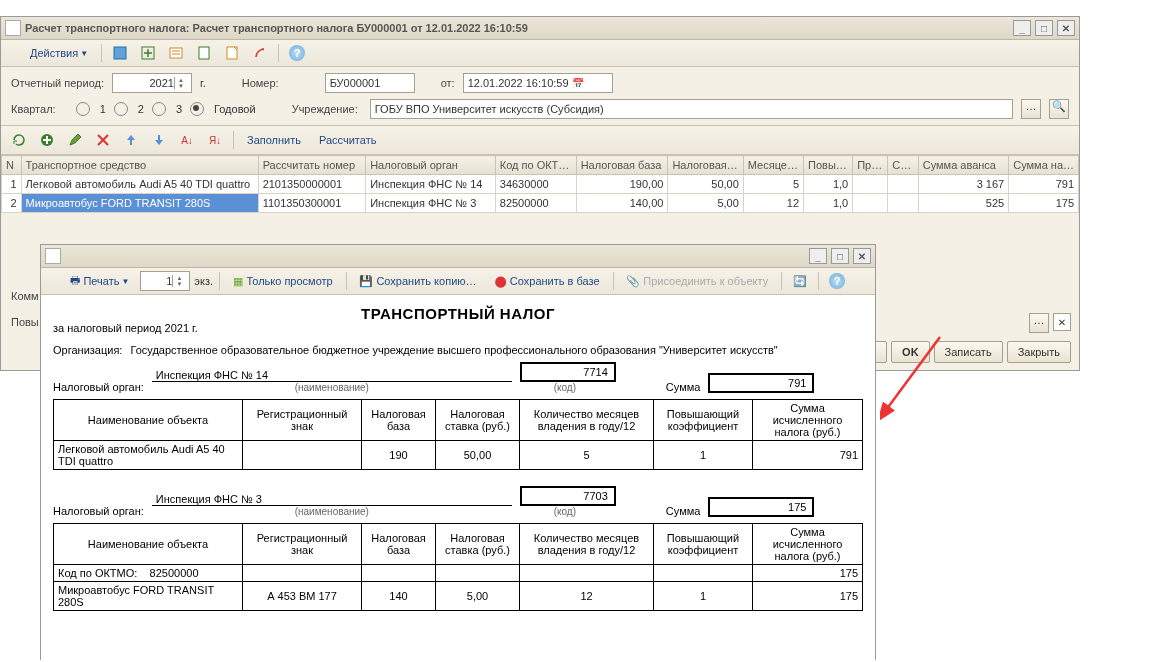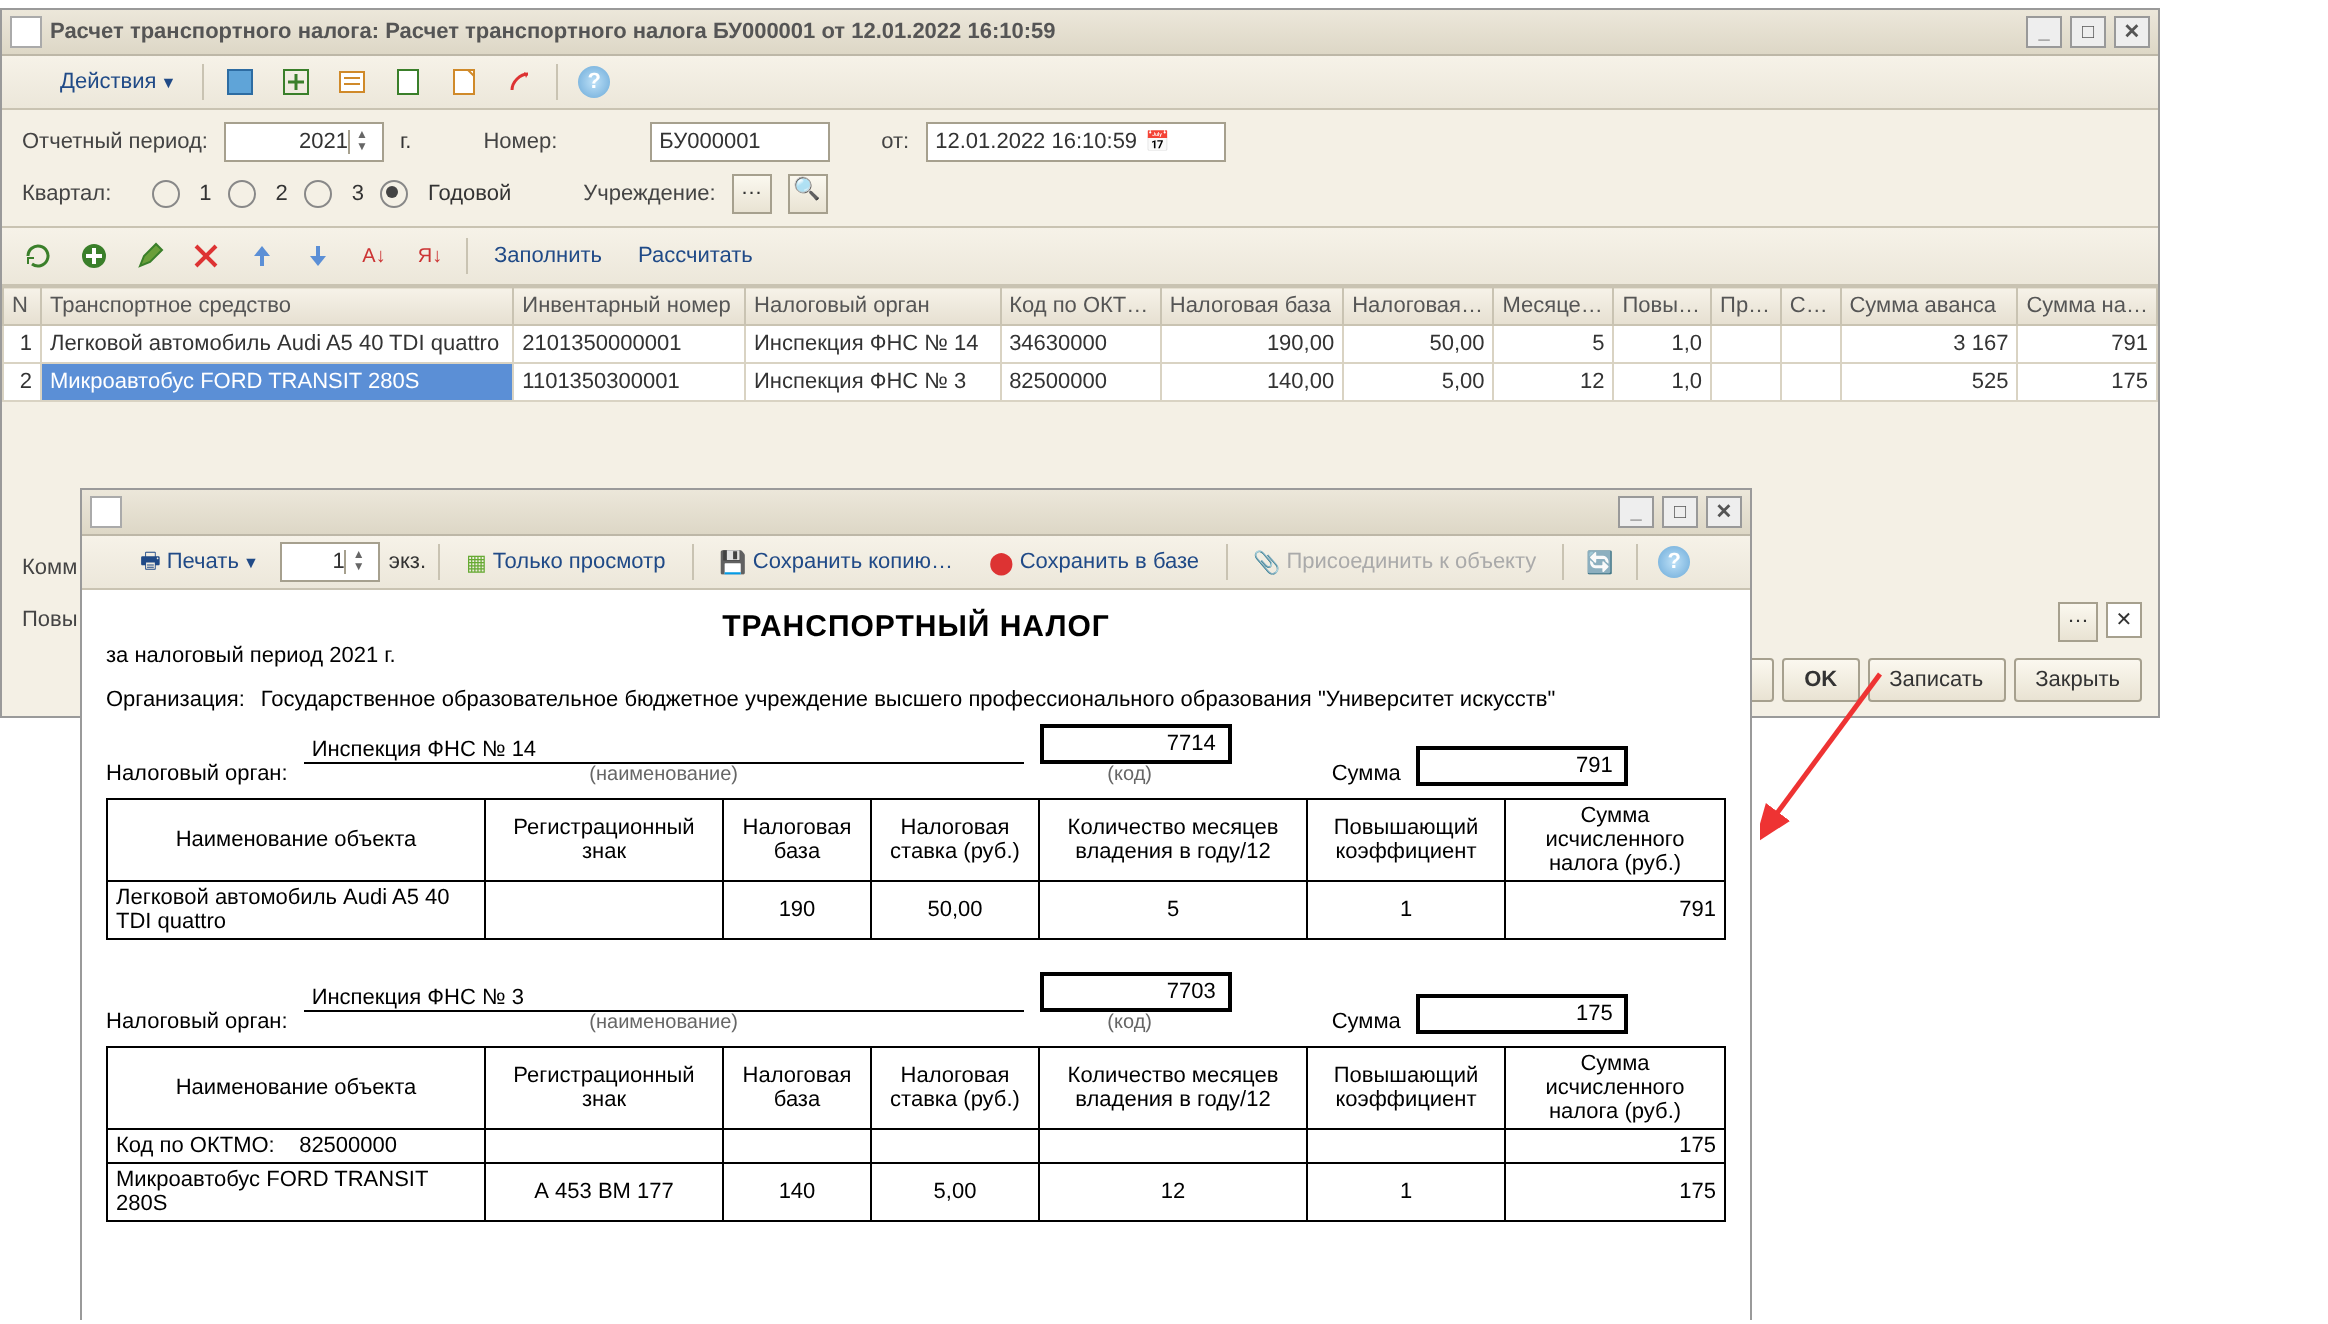--- a/index.html
+++ b/index.html
@@ -47,21 +47,21 @@
   .help{width:16px;height:16px;border-radius:50%;background:radial-gradient(#bde0f7,#6aa9d8);color:#fff;display:flex;align-items:center;justify-content:center;font-weight:bold;font-size:11px}
   .arrow-svg{position:absolute;pointer-events:none}
   .longinput{flex:1}
   .eline{position:absolute;height:18px;display:flex;align-items:center;gap:4px}
   .tiny{font-size:10px;color:#666;text-align:center}
   .x-btn{width:16px;height:16px;border:1px solid #a6a08e;background:#fff;display:flex;align-items:center;justify-content:center;cursor:pointer;font-size:10px}
 </style>
 </head>
 <body>
 
-<div class="window" style="left:0;top:4px;width:1080px;height:355px">
+<div class="window" style="left:0;top:16px;width:1080px;height:355px">
   <div class="titlebar">
     <span class="ico"></span>
     <span>Расчет транспортного налога: Расчет транспортного налога БУ000001 от 12.01.2022 16:10:59</span>
     <span class="spacer"></span>
     <span class="wbtn">_</span>
     <span class="wbtn">□</span>
     <span class="wbtn">✕</span>
   </div>
   <div class="toolbar">
     <div class="tbtn txt">
@@ -138,20 +138,23 @@
       <span class="radio"></span>
         <span>1</span>
       <span class="radio"></span>
         <span>2</span>
       <span class="radio"></span>
         <span>3</span>
       <span class="radio checked"></span>
         <span>Годовой</span>
       <span style="width:20px"></span>
       <span class="lbl">Учреждение:</span>
+      <div class="inp longinput" style="margin-left:4px">
+          <span>ГОБУ ВПО Университет искусств (Субсидия)</span>
+        </div>
       <div class="dots">…</div>
       <div class="dots">🔍</div>
     </div>
   </div>
   <div class="gridbar">
     <div class="tbtn">
         <svg width="16" height="16">
           <path d="M3 8a5 5 0 1 1 2 4" fill="none" stroke="#3a7f2a" stroke-width="1.5"></path>
           <path d="M3 12v-3h3" fill="none" stroke="#3a7f2a"></path>
         </svg>
@@ -197,21 +200,21 @@
       </div>
     <div class="tbtn txt">
         <span>Рассчитать</span>
       </div>
   </div>
   <table class="grid">
     <tbody>
         <tr>
       <th style="width:20px">N</th>
       <th style="width:240px">Транспортное средство</th>
-      <th style="width:120px">Инвентарный номер</th>
+      <th style="width:120px">Рассчитать номер</th>
       <th style="width:150px">Налоговый орган</th>
       <th style="width:80px">Код по ОКТ…</th>
       <th style="width:90px">Налоговая база</th>
       <th style="width:70px">Налоговая…</th>
       <th style="width:55px">Месяце…</th>
       <th style="width:45px">Повы…</th>
       <th style="width:30px">Пр…</th>
       <th style="width:30px">С…</th>
       <th style="width:110px">Сумма аванса</th>
       <th>Сумма на…</th>

